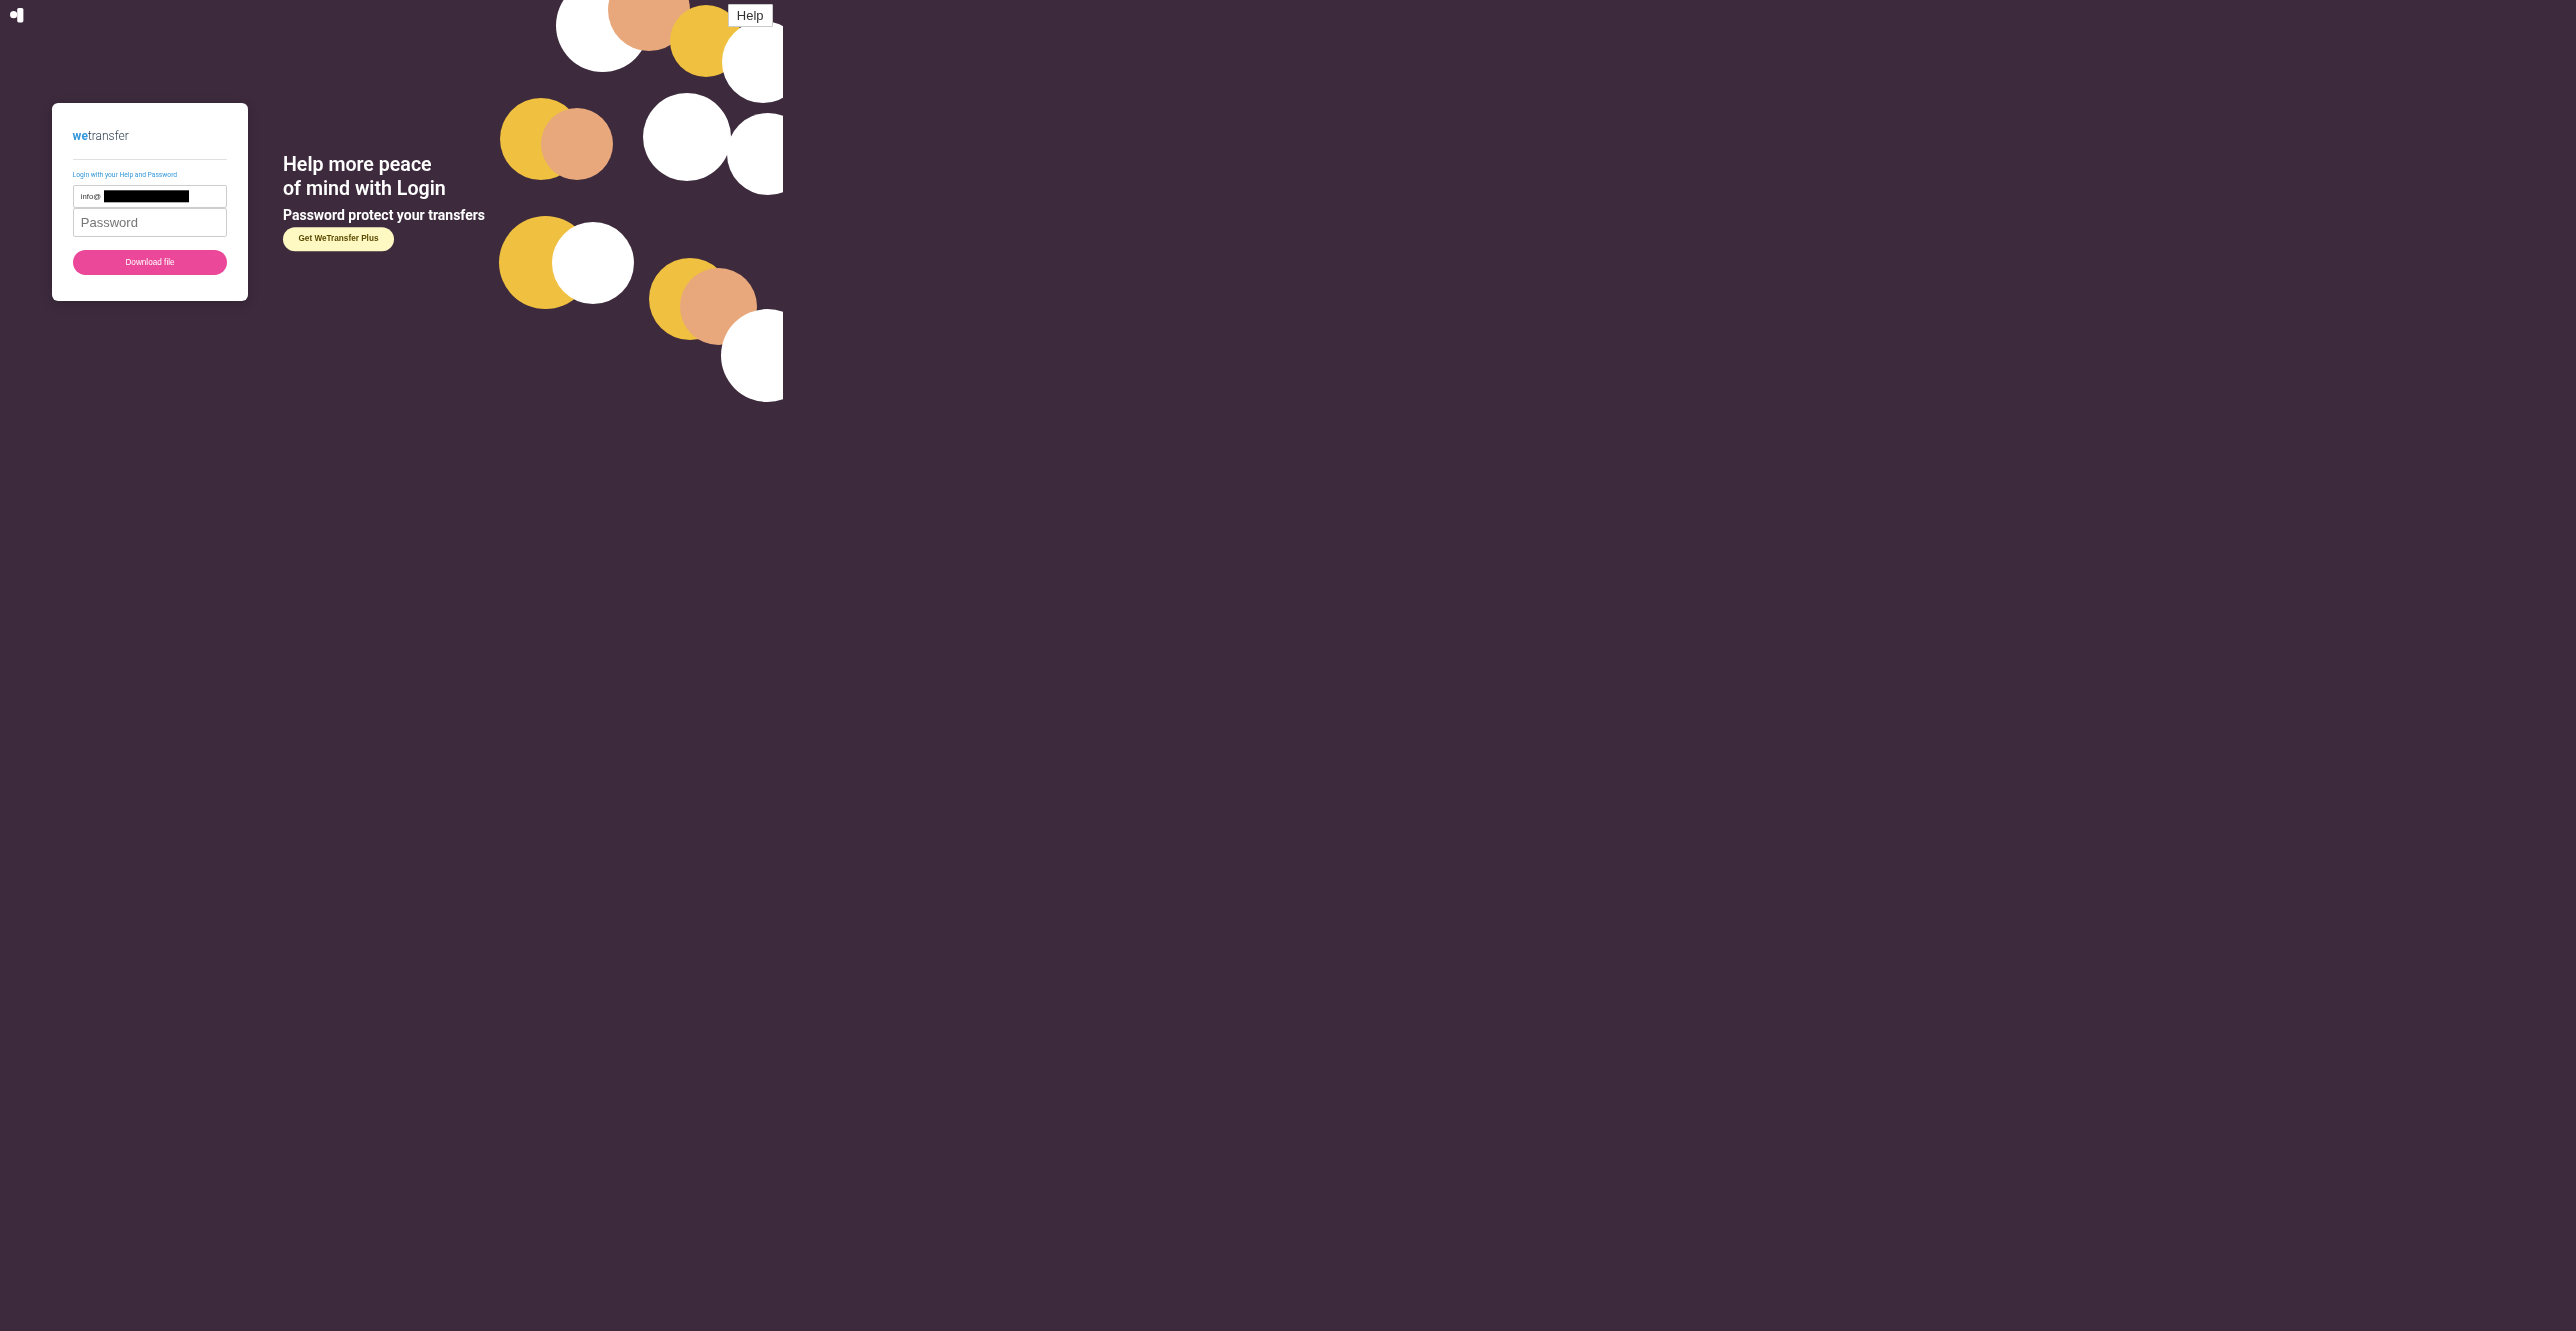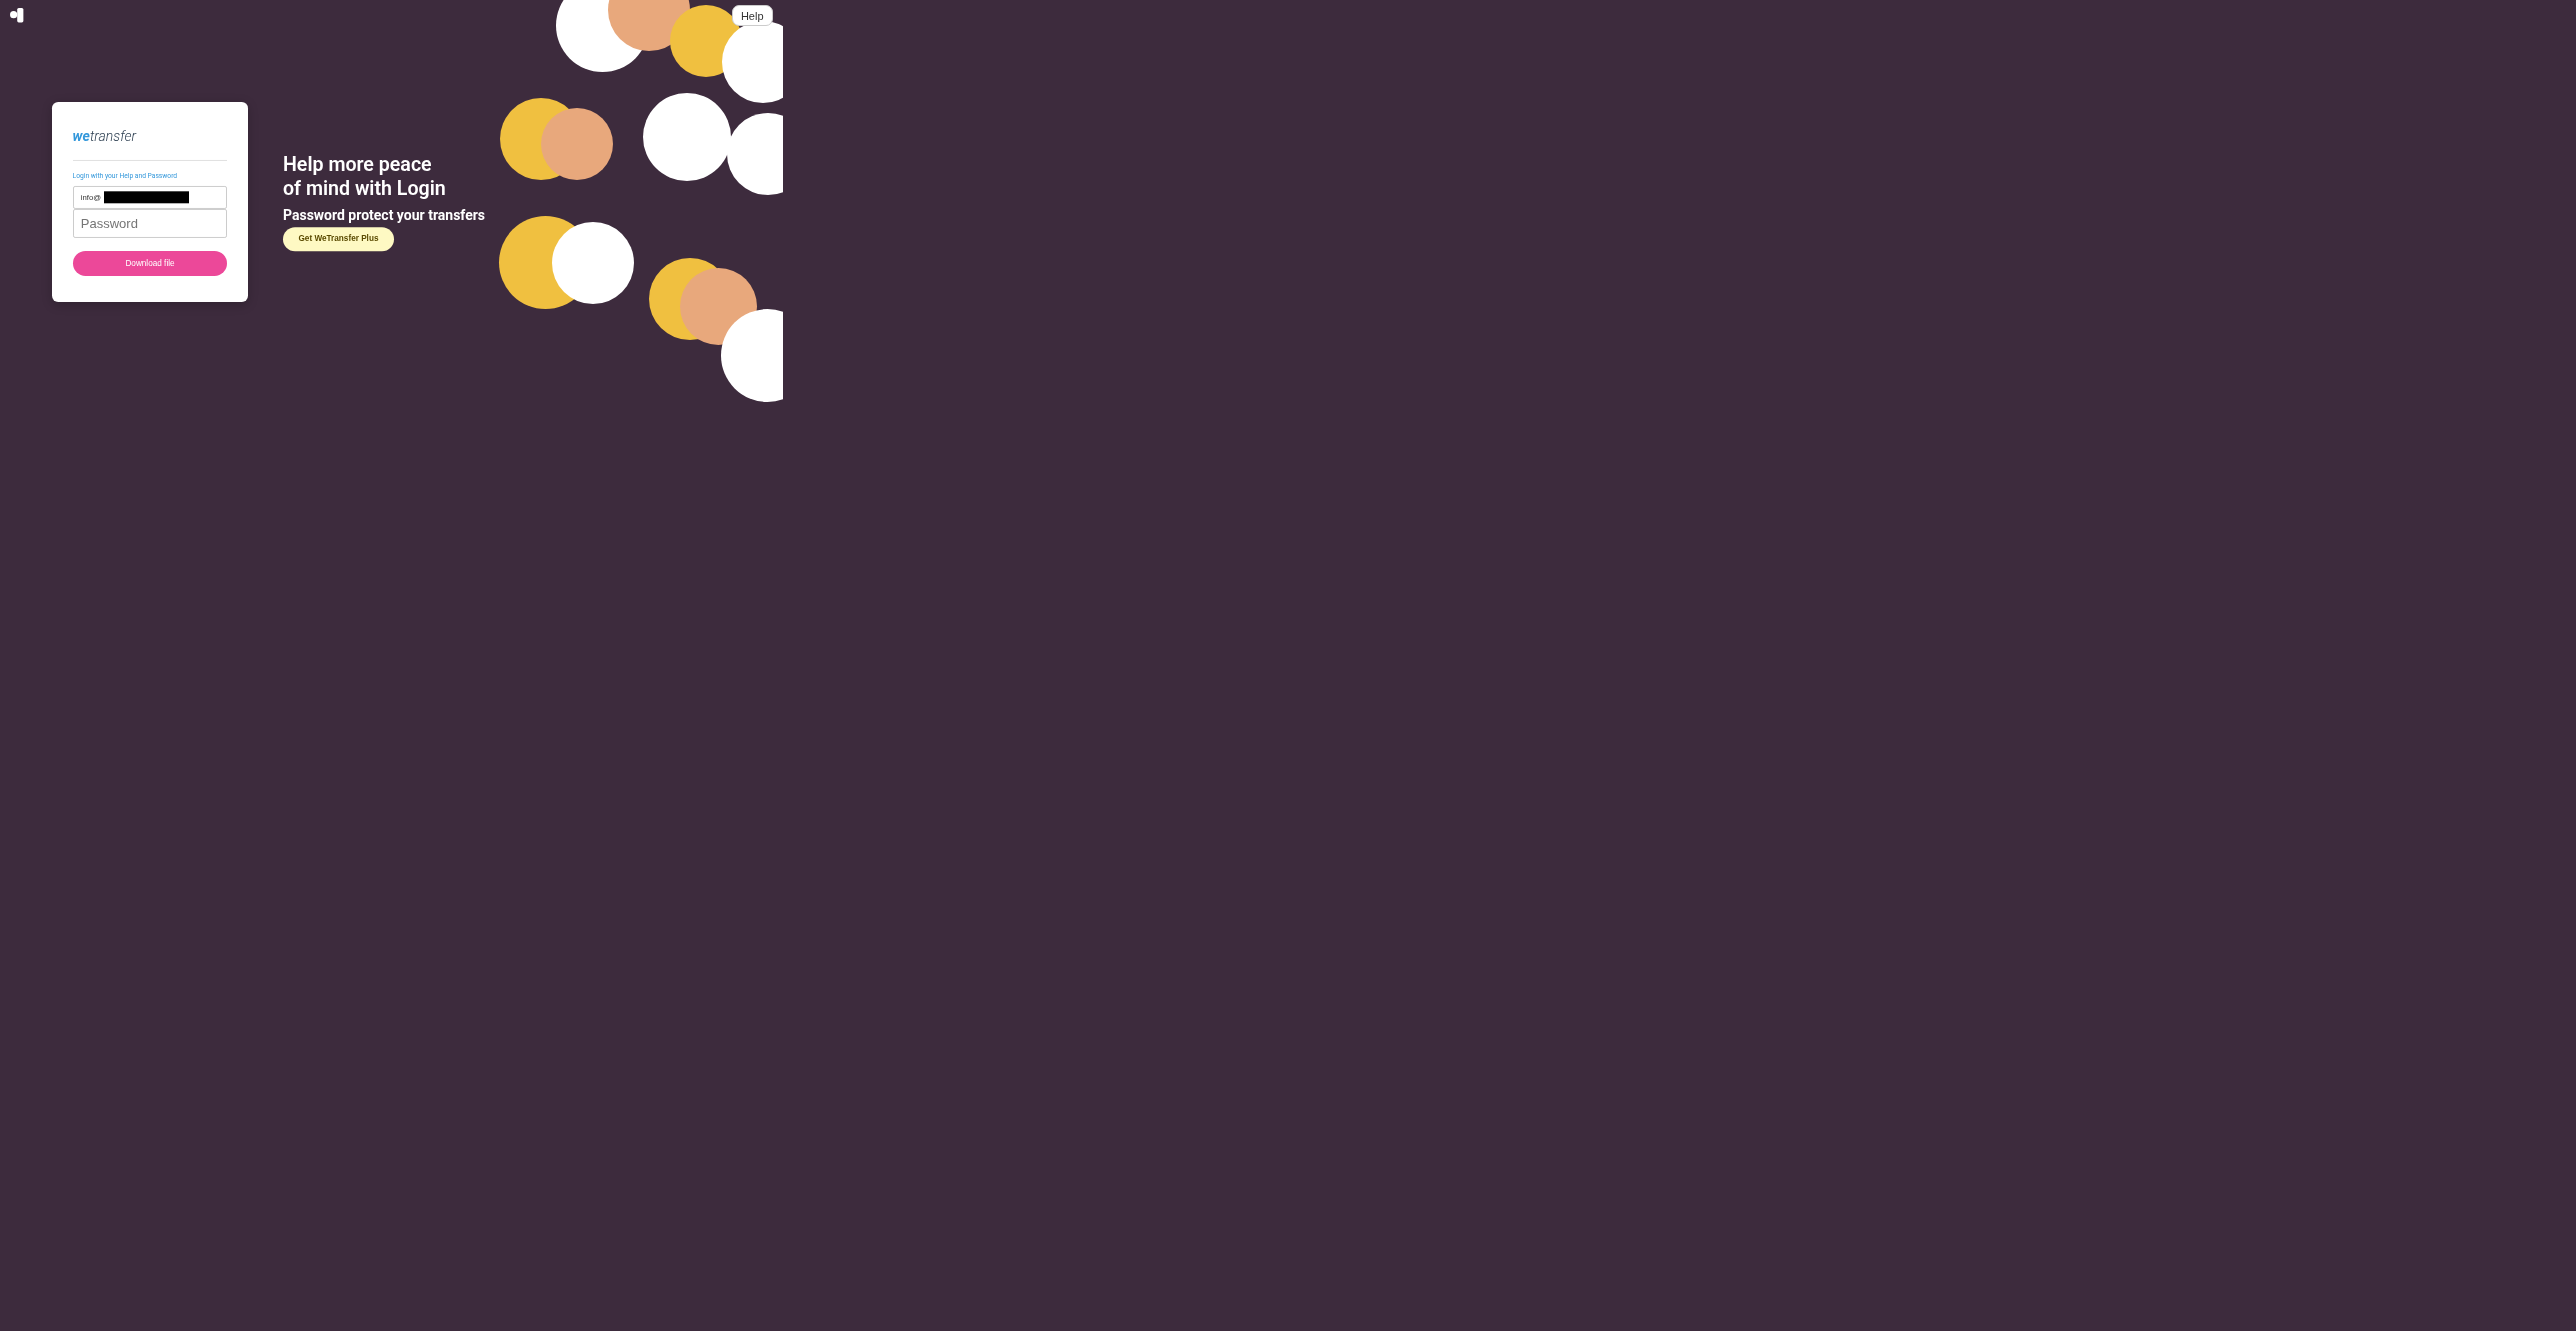--- a/index.html
+++ b/index.html
@@ -38,48 +38,47 @@
 
     .logo-icon {
       width: 20.6px;
       height: 14.4px;
     }
 
     .help-button {
       background: white;
       border: 0.5px solid #ccc;
       padding: 3.1px 8.2px;
-      font-size: 11px;
+      font-size: 13px;
       cursor: pointer;
       color: #333;
-      border-radius: 7px;
+      border-radius: 1px;
     }
 
     
     .login-card {
       position: absolute;
       left: 52px;
       top: 50%;
       transform: translateY(-50%);
       background: white;
       border-radius: 6.2px;
       padding: 26px 20.6px;
       width: 196px;
       box-shadow: 0 2.1px 10.3px rgba(0,0,0,0.2);
     }
 
     .brand-logo {
       margin-bottom: 15.5px;
     }
 
     .brand-logo-text {
-      font-size: 14px;
+      font-size: 12px;
       font-weight: 300;
       color: #2c3e50;
-      font-style: italic;
     }
 
     .brand-logo-text .we {
       color: #3498db;
       font-weight: 700;
     }
 
     .divider {
       width: 100%;
       height: 0.5px;

